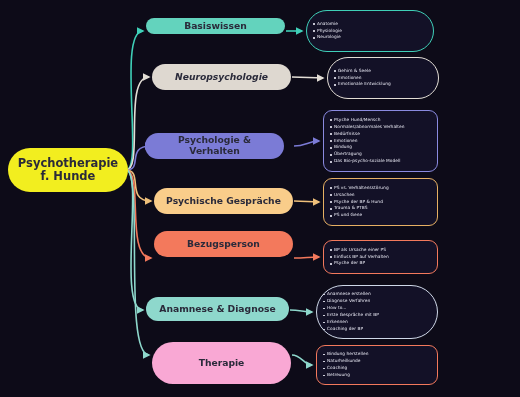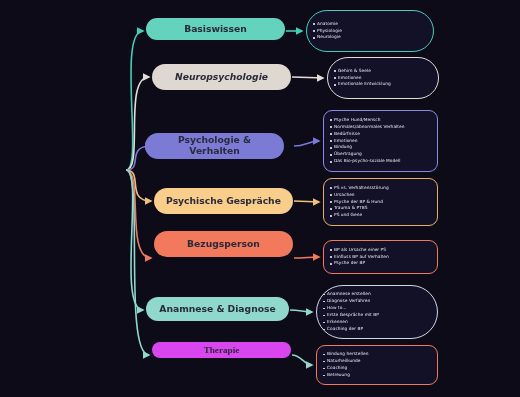--- a/index.html
+++ b/index.html
@@ -116,41 +116,45 @@
       <path d="M 126 170 C 144 170, 125 201, 151 201" fill="none" stroke="#efc07a" stroke-width="1.6" marker-end="url(#ah3)"></path>
       <path d="M 294 201 C 305.25 201, 309 202, 319 202" fill="none" stroke="#efc07a" stroke-width="1.6" marker-end="url(#ah3)"></path>
       <path d="M 126 170 C 144 170, 125 258, 151 258" fill="none" stroke="#f3795c" stroke-width="1.6" marker-end="url(#ah4)"></path>
       <path d="M 294 258 C 305.25 258, 309 257, 319 257" fill="none" stroke="#f3795c" stroke-width="1.6" marker-end="url(#ah4)"></path>
       <path d="M 126 170 C 144 170, 117 310, 143 310" fill="none" stroke="#8ed8cc" stroke-width="1.6" marker-end="url(#ah5)"></path>
       <path d="M 290 310 C 299.9 310, 303.2 312, 312 312" fill="none" stroke="#8ed8cc" stroke-width="1.6" marker-end="url(#ah5)"></path>
       <path d="M 126 170 C 144 170, 123 355, 149 355" fill="none" stroke="#8ed8cc" stroke-width="1.6" marker-end="url(#ah6)"></path>
       <path d="M 292 355 C 301 355, 304 365, 312 365" fill="none" stroke="#8ed8cc" stroke-width="1.6" marker-end="url(#ah6)"></path>
     </svg>
 
+  <div class="node root" id="root-node" style="left: 8px; top: 148px; width: 120px; height: 44px; background: rgb(242, 238, 31); color: rgb(42, 42, 58);">
+    <span>Psychotherapie
+f. Hunde</span>
+  </div>
 
   <div id="branch-layer">
-      <div class="node branch" style="left: 146px; top: 18px; width: 139px; height: 22px; background: rgb(99, 211, 189);">
+      <div class="node branch" style="left: 146px; top: 18px; width: 139px; height: 16px; background: rgb(99, 211, 189);">
         <span>Basiswissen</span>
       </div>
       <div class="node branch" style="left: 152px; top: 64px; width: 139px; height: 26px; background: rgb(222, 216, 208); font-style: italic;">
         <span>Neuropsychologie</span>
       </div>
       <div class="node branch" style="left: 145px; top: 133px; width: 139px; height: 26px; background: rgb(123, 123, 214);">
         <span>Psychologie &amp; Verhalten</span>
       </div>
       <div class="node branch" style="left: 154px; top: 188px; width: 139px; height: 26px; background: rgb(249, 205, 138);">
         <span>Psychische Gespräche</span>
       </div>
       <div class="node branch" style="left: 154px; top: 231px; width: 139px; height: 26px; background: rgb(243, 121, 92);">
         <span>Bezugsperson</span>
       </div>
       <div class="node branch" style="left: 146px; top: 297px; width: 143px; height: 24px; background: rgb(142, 216, 204);">
         <span>Anamnese &amp; Diagnose</span>
       </div>
-      <div class="node branch" style="left: 152px; top: 342px; width: 139px; height: 16px; background: #d946ef; font-family: Liberation Serif, serif;">
+      <div class="node branch" style="left: 152px; top: 342px; width: 139px; height: 42px; background: #f9a8d4;">
         <span>Therapie</span>
       </div>
     </div>
   <div id="leaf-layer">
       <div class="leafbox round" style="left: 306px; top: 10px; width: 128px; height: 42px; border-color: rgb(63, 208, 184);">
         <div class="leaf-item">
           <span class="bullet"></span>
           <span>Anatomie</span>
         </div>
         <div class="leaf-item">

